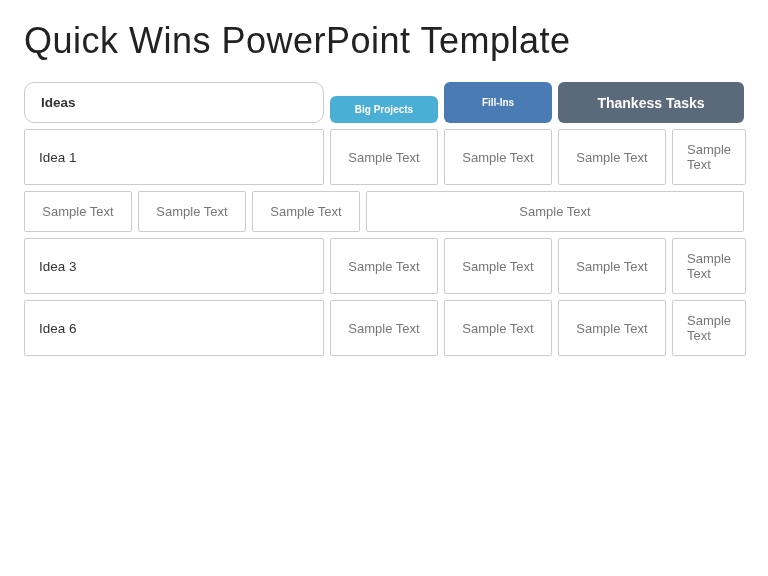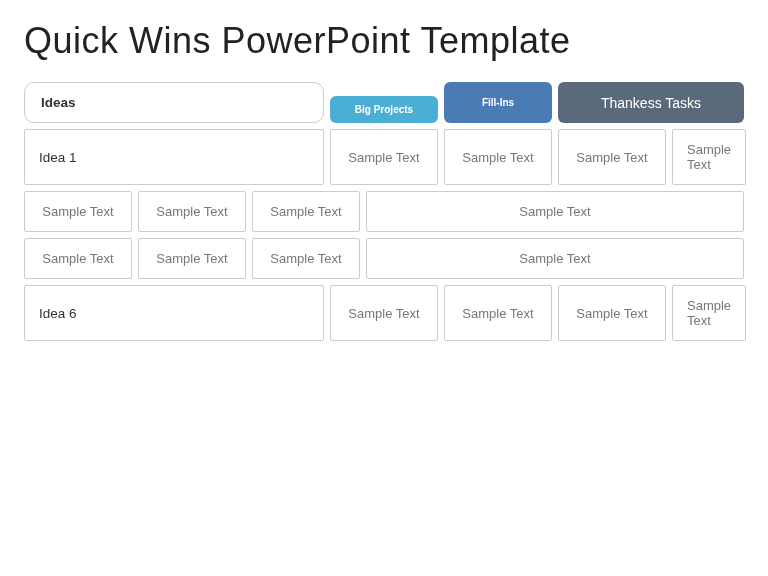--- a/index.html
+++ b/index.html
@@ -90,21 +90,21 @@
       justify-content: center;
       text-align: center;
     }
 
     .header-thankless-tasks {
       flex: 1;
       background: #5a6a7a;
       border-radius: 6px;
       padding: 8px 10px;
       font-size: 14px;
-      font-weight: 400;
+      font-weight: 700;
       color: #ffffff;
       display: flex;
       align-items: center;
       justify-content: center;
       text-align: center;
     }
 
     .table-row {
       display: flex;
       gap: 6px;
@@ -163,20 +163,21 @@
       <div class="cell cell-sample">Sample Text</div>
       <div class="cell cell-sample-last">Sample Text</div>
     </div>
       <div class="table-row">
       <div class="cell cell-sample">Sample Text</div>
       <div class="cell cell-sample">Sample Text</div>
       <div class="cell cell-sample">Sample Text</div>
       <div class="cell cell-sample-last">Sample Text</div>
     </div>
       <div class="table-row">
+      <div class="cell cell-idea">Idea 3</div>
       <div class="cell cell-sample">Sample Text</div>
       <div class="cell cell-sample">Sample Text</div>
       <div class="cell cell-sample">Sample Text</div>
       <div class="cell cell-sample-last">Sample Text</div>
     </div>
       <div class="table-row">
       <div class="cell cell-idea">Idea 6</div>
       <div class="cell cell-sample">Sample Text</div>
       <div class="cell cell-sample">Sample Text</div>
       <div class="cell cell-sample">Sample Text</div>

